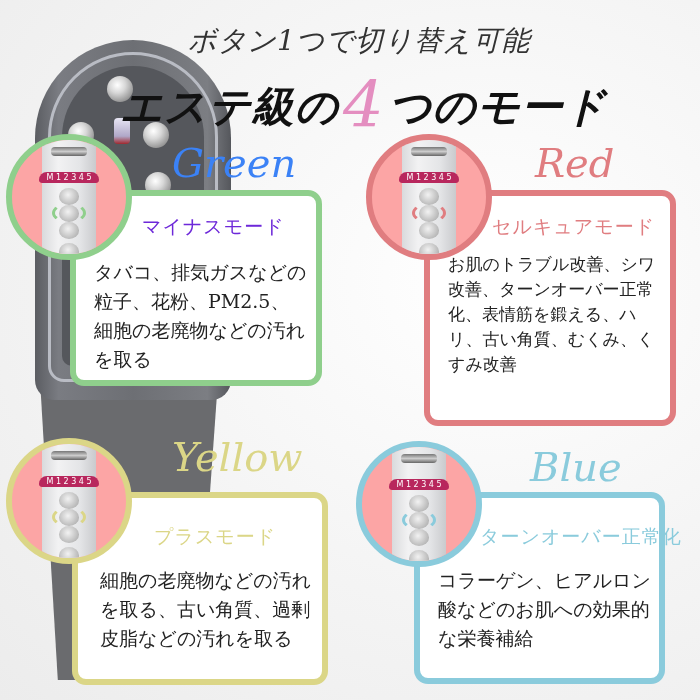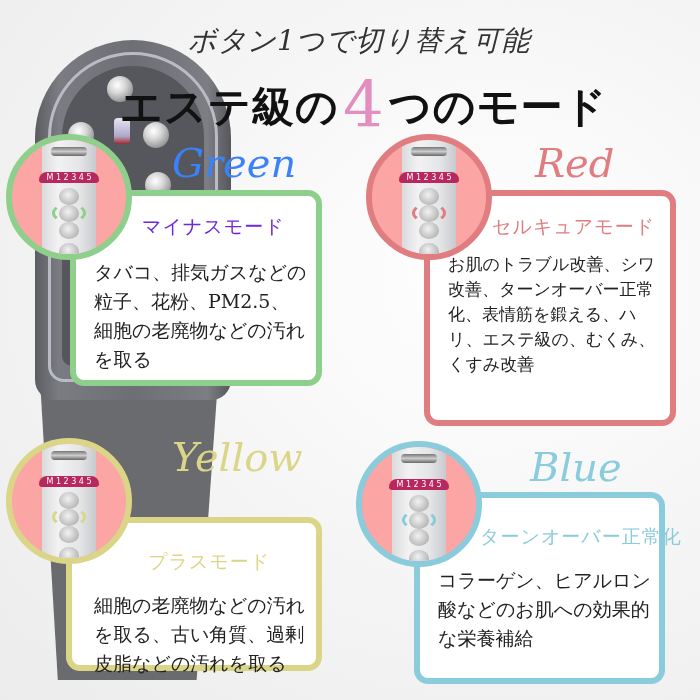--- a/index.html
+++ b/index.html
@@ -17,21 +17,21 @@
     background:#55575c; }
   .device-body { left:40px; top:380px; width:178px; height:300px;
     background:#6a6b6e; clip-path: polygon(0 0,100% 0, 88% 100%, 10% 100%); }
   .electrode { width:26px; height:26px; border-radius:50%;
     background: radial-gradient(circle at 40% 35%, #ffffff 0%, #d7d7d7 35%, #9c9c9c 70%, #6d6d6d 100%); }
   .led { left:114px; top:118px; width:16px; height:26px; border-radius:4px;
     background: linear-gradient(#e8e6f4, #b0a8c8 70%, #a0282e 100%); }
 
   
   .subtitle { left:188px; top:22px; font-size:28px; font-style:italic; color:#333; letter-spacing:1px; }
-  .title { left:120px; top:68px; font-size:42px; font-weight:bold; color:#111;
+  .title { left:120px; top:68px; font-size:42px; font-style:italic; font-weight:bold; color:#111;
     letter-spacing:1px; white-space:nowrap; }
   .title .four { color:#e48ec0; font-size:64px; font-weight:normal; vertical-align:-6px; padding:0 4px; }
 
   
   .card { position:absolute; background:#fff; border-radius:14px; border-width:6px; border-style:solid;
     box-sizing:border-box; }
   .card .mode { position:absolute; font-size:19px; letter-spacing:1px; white-space:nowrap; font-family:"DejaVu Sans","Liberation Sans",sans-serif; font-weight:300; }
   .card .desc { position:absolute; font-size:19px; line-height:29px; color:#222; }
 
   .color-word { position:absolute; font-size:40px; font-style:italic; font-family:"DejaVu Serif",serif; }
@@ -77,35 +77,35 @@
   <div class="meter">M 1 2 3 4 5</div>
   <div class="btn" style="top:42%;"></div>
   <div class="arc" style="top:55%;color:#8fcf8c;"></div>
   <div class="btn" style="top:57%;"></div>
   <div class="btn" style="top:72%;"></div>
   <div class="btn" style="top:90%;"></div>
 </div>
 
 <div class="card" style="left:424px;top:190px;width:252px;height:236px;border-color:#e07d80;">
   <div class="mode" style="left:62px;top:18px;color:#e07d80;">セルキュアモード</div>
-  <div class="desc" style="left:18px;top:56px;width:220px;font-size:17px;line-height:25px;">お肌のトラブル改善、シワ改善、ターンオーバー正常化、表情筋を鍛える、ハリ、エステ級の、むくみ、くすみ改善</div>
+  <div class="desc" style="left:18px;top:56px;width:220px;font-size:17px;line-height:25px;">お肌のトラブル改善、シワ改善、ターンオーバー正常化、表情筋を鍛える、ハリ、古い角質、むくみ、くすみ改善</div>
 </div>
 <div class="color-word" style="left:535px;top:140px;color:#e07d80;">Red</div>
 <div class="circle" style="left:366px;top:134px;width:126px;height:126px;border-color:#e07d80;">
   <div class="panel"></div>
   <div class="top-band"></div>
   <div class="meter">M 1 2 3 4 5</div>
   <div class="btn" style="top:42%;"></div>
   <div class="arc" style="top:55%;color:#e07d80;"></div>
   <div class="btn" style="top:57%;"></div>
   <div class="btn" style="top:72%;"></div>
   <div class="btn" style="top:90%;"></div>
 </div>
 
-<div class="card" style="left:66px;top:492px;width:256px;height:154px;border-color:#dbd687;margin-top:25px;">
+<div class="card" style="left:72px;top:492px;width:256px;height:193px;border-color:#dbd687;">
   <div class="mode" style="left:76px;top:26px;color:#dbd687;">プラスモード</div>
   <div class="desc" style="left:22px;top:68px;width:214px;">細胞の老廃物などの汚れを取る、古い角質、過剰皮脂などの汚れを取る</div>
 </div>
 <div class="color-word" style="left:172px;top:434px;color:#dbd687;">Yellow</div>
 <div class="circle" style="left:6px;top:438px;width:126px;height:126px;border-color:#dbd687;">
   <div class="panel"></div>
   <div class="top-band"></div>
   <div class="meter">M 1 2 3 4 5</div>
   <div class="btn" style="top:42%;"></div>
   <div class="arc" style="top:55%;color:#dbd687;"></div>

